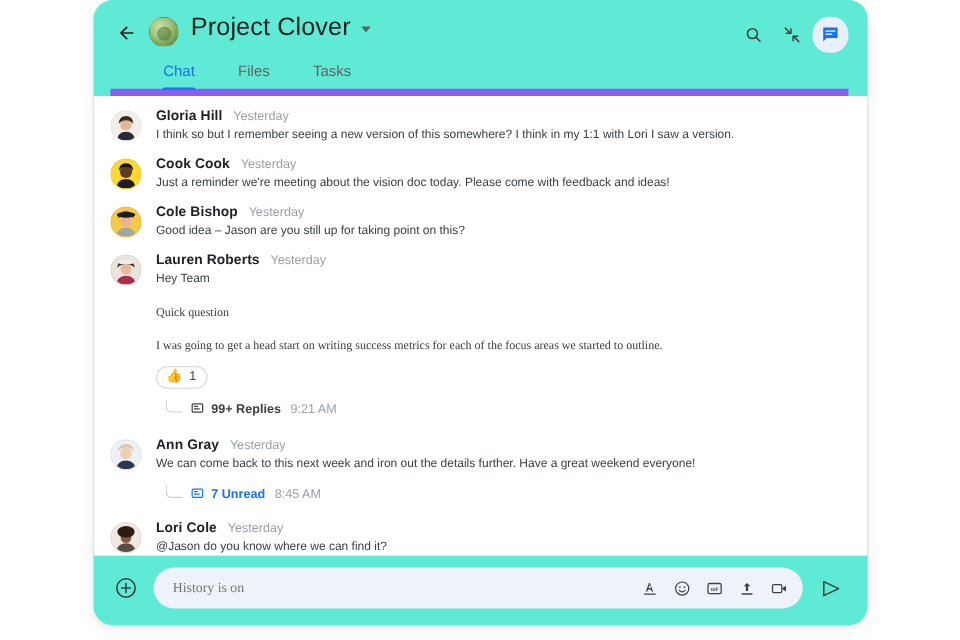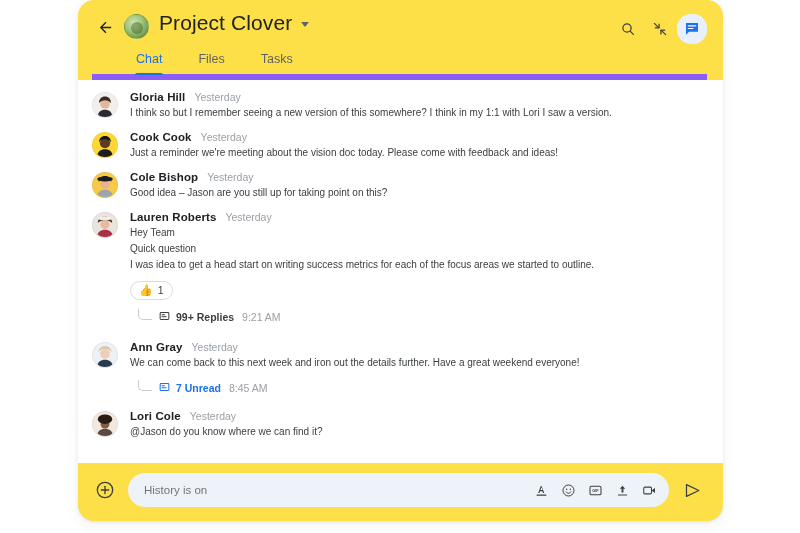--- a/index.html
+++ b/index.html
@@ -8,21 +8,21 @@
     background: #ffffff;
     font-family: "Liberation Sans", sans-serif;
     overflow: hidden;
   }
 
   
   .card {
     position: absolute;
     left: 78px; top: 0px;
     width: 645px; height: 521px;
-    background: #fde047;
+    background: #5eead4;
     border-radius: 16px 16px 16px 16px;
     box-shadow: 0 1px 3px rgba(60,64,67,0.10), 0 4px 14px rgba(60,64,67,0.07);
     display: flex; flex-direction: column;
     overflow: hidden;
   }
 
   
   .header {
     position: relative;
     padding: 10px 16px 0 14px;
@@ -109,21 +109,21 @@
     border: 1px solid rgba(0,0,0,0.05);
   }
   .msg .body { flex: 1 1 auto; min-width: 0; padding-top: 1px; }
   .name-line { display: flex; align-items: baseline; }
   .sender { font-size: 11.5px; font-weight: 700; color: #202124; letter-spacing: .1px; }
   .stamp { font-size: 10.5px; color: #9aa0a6; margin-left: 9px; }
   .text {
     font-size: 10px; color: #3c4043; line-height: 16px;
     margin-top: 2px; word-wrap: break-word;
   }
-  .text + .text { margin-top: 0; }
+  .text + .text { margin-top: 12px; font-family: Liberation Serif, serif; }
 
   
   .reactions { margin-top: 7px; }
   .chip {
     display: inline-flex; align-items: center; gap: 5px;
     height: 19px; padding: 0 8px;
     border: 1px solid #dadce0; border-radius: 10px;
     background: #ffffff; cursor: pointer;
   }
   .chip .emo { font-size: 11px; line-height: 1; }
@@ -159,21 +159,21 @@
   }
   .input-pill {
     flex: 1 1 auto; height: 34px;
     background: #eef2f9; border-radius: 17px;
     display: flex; align-items: center;
     padding: 0 8px 0 16px;
   }
   .input-pill .ph {
     flex: 1 1 auto; font-size: 11.5px; color: #5f6368;
     background: transparent; border: none; outline: none;
-    font-family: Liberation Sans, sans-serif;
+    font-family: Liberation Serif, serif;
   }
   .pill-icons { display: flex; align-items: center; gap: 3px; flex: 0 0 auto; }
   .pi {
     width: 24px; height: 24px; border-radius: 50%;
     display: flex; align-items: center; justify-content: center; cursor: pointer;
   }
   .send-btn {
     width: 30px; height: 30px; margin-left: 8px; flex: 0 0 auto;
     display: flex; align-items: center; justify-content: center; cursor: pointer;
   }
@@ -306,21 +306,21 @@
             <ellipse cx="20" cy="9" rx="12" ry="3.4" fill="#f0ece7"></ellipse>
           </svg>
       </div>
       <div class="body">
         <div class="name-line">
           <span class="sender">Lauren Roberts</span>
           <span class="stamp">Yesterday</span>
         </div>
         <div class="text">Hey Team</div>
         <div class="text">Quick question</div>
-        <div class="text">I was idea to get a head start on writing success metrics for each of the focus areas we started to outline.</div>
+        <div class="text">I was going to get a head start on writing success metrics for each of the focus areas we started to outline.</div>
 
         <div class="reactions">
           <span class="chip">
             <span class="emo">👍</span>
             <span class="cnt">1</span>
           </span>
         </div>
 
         <div class="thread">
           <span class="elbow"></span>

